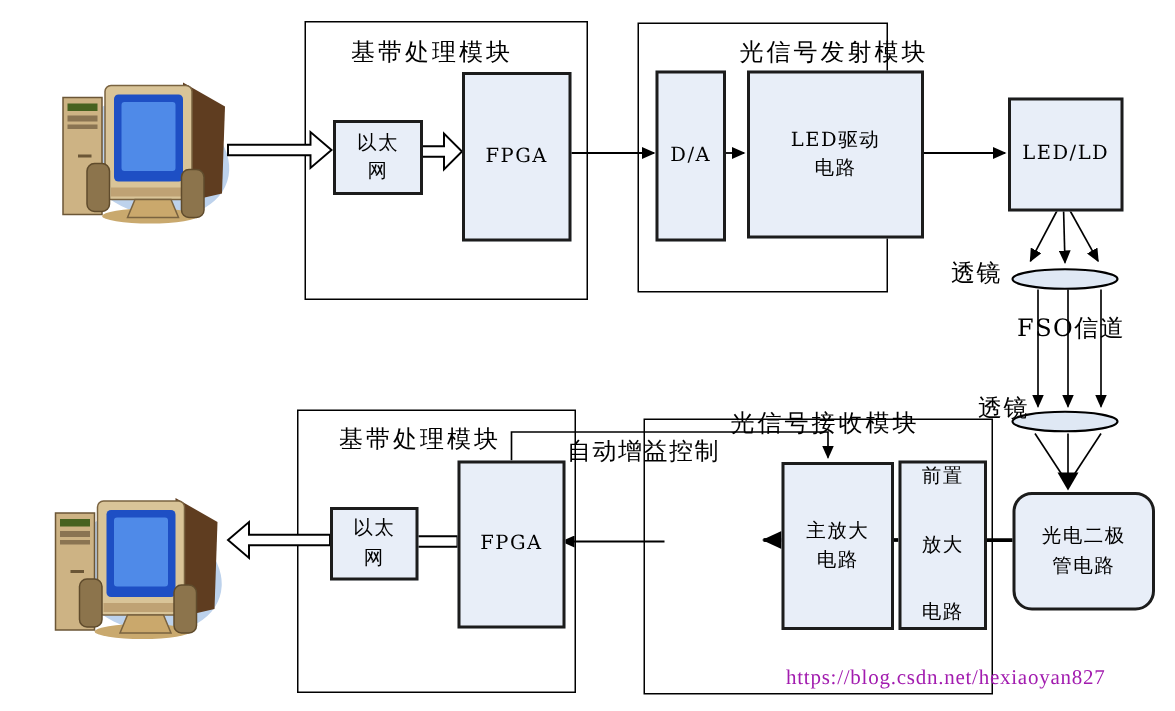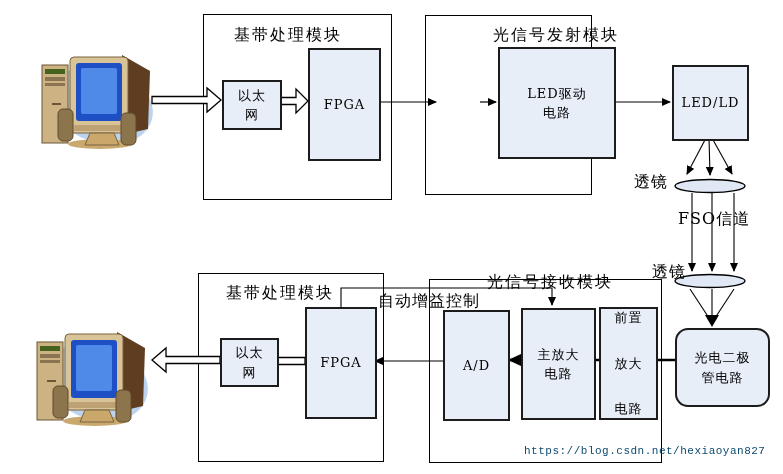--- a/index.html
+++ b/index.html
@@ -11,22 +11,22 @@
   .underlay{position:absolute;left:0;top:0;z-index:2;}
   .cbox{
     position:absolute;background:#e8eef8;border:2px solid #1c1c1c;z-index:3;
     display:flex;flex-direction:column;align-items:center;justify-content:center;
     text-align:center;font-size:13px;line-height:1.5;letter-spacing:1px;
   }
   .cbox span{display:block;}
   .flabel{position:absolute;z-index:4;font-size:16px;letter-spacing:2px;white-space:nowrap;}
   .flabel.small{font-size:16px;letter-spacing:1px;}
   .watermark{
-    position:absolute;z-index:5;font-family:Liberation Mono, monospace;
-    font-size:11px;color:#0c4a6e;letter-spacing:0.5px;white-space:nowrap;
+    position:absolute;z-index:5;font-family:Liberation Serif, serif;
+    font-size:14px;color:#a21caf;letter-spacing:0.5px;white-space:nowrap;
   }
 </style>
 </head>
 <body>
 
 <div class="stage">
 
   <div class="module" style="left:203px;top:14px;width:187px;height:184px;"></div>
   <div class="module" style="left:425px;top:15px;width:165px;height:178px;"></div>
   <div class="module" style="left:429px;top:279px;width:231px;height:182px;"></div>
@@ -110,42 +110,42 @@
     <path d="M341,307 L341,288 L552,288 L552,305" fill="none" stroke="#000" stroke-width="1.1" marker-end="url(#mS)"></path>
   </svg>
 
   <div class="cbox" style="left:222px;top:80px;width:44px;height:46px;padding:0 6px;">
     <span>以太</span>
     <span>网</span>
   </div>
   <div class="cbox" style="left:308px;top:48px;width:69px;height:109px;">
     <span>FPGA</span>
   </div>
+  <div class="cbox" style="left:437px;top:47px;width:43px;height:110px;">
+    <span>D/A</span>
+  </div>
   <div class="cbox" style="left:498px;top:47px;width:74px;height:108px;padding:0 20px;">
     <span>LED驱动</span>
     <span>电路</span>
   </div>
   <div class="cbox" style="left:672px;top:65px;width:73px;height:72px;">
     <span>LED/LD</span>
   </div>
   <div class="cbox" style="left:675px;top:328px;width:75px;height:75px;padding:0 8px;border-radius:13px;">
     <span>光电二极</span>
     <span>管电路</span>
   </div>
   <div class="cbox" style="left:599px;top:307px;width:45px;height:109px;padding:0 5px;gap:26px;">
     <span>前置</span>
     <span>放大</span>
     <span>电路</span>
   </div>
   <div class="cbox" style="left:521px;top:308px;width:59px;height:108px;padding:0 6px;">
     <span>主放大</span>
     <span>电路</span>
-  </div>
-  <div class="cbox" style="left:443px;top:310px;width:63px;height:107px;">
-    <span>A/D</span>
   </div>
   <div class="cbox" style="left:305px;top:307px;width:68px;height:108px;">
     <span>FPGA</span>
   </div>
   <div class="cbox" style="left:220px;top:338px;width:43px;height:45px;padding:0 6px;">
     <span>以太</span>
     <span>网</span>
   </div>
 
   <div class="flabel" style="left:234px;top:25px;">基带处理模块</div>

